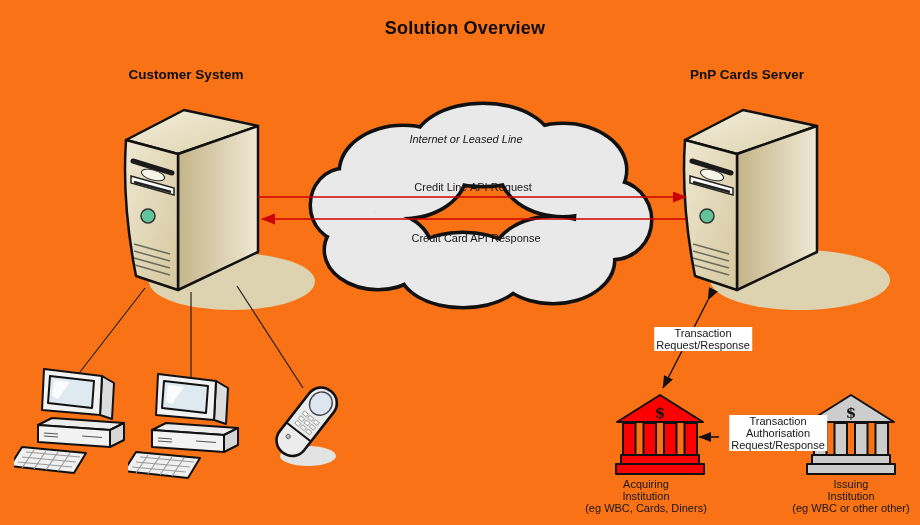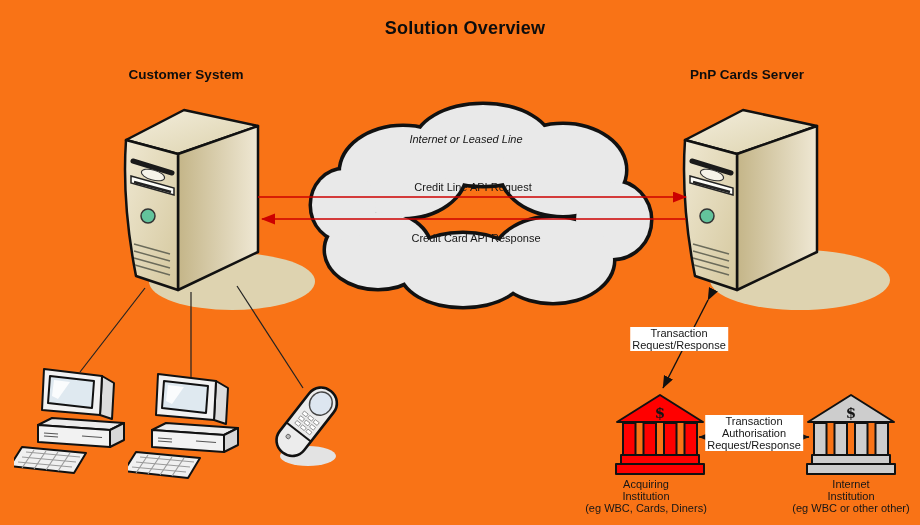--- a/index.html
+++ b/index.html
@@ -6,21 +6,21 @@
   #canvas{
     position:relative;width:920px;height:525px;background:#f97316;overflow:hidden;
     font-family:"Liberation Sans","DejaVu Sans",sans-serif;color:#111;
   }
   .abs{position:absolute;}
   .ctr{transform:translateX(-50%);text-align:center;white-space:nowrap;}
   .title{font-size:18px;font-weight:bold;letter-spacing:.2px;color:#0d0d0d;}
   .node-label{font-size:13.5px;font-weight:bold;color:#0d0d0d;text-align:right;}
   .small{font-size:11px;line-height:12px;color:#161616;}
   .italic{font-style:italic;}
-  .whitebg{background:#ffffff;padding:0 2px;}
+  .whitebg{background:#ffffff;padding:0 2px;margin-left:24px;}
   .shadow-ellipse{border-radius:50%;background:#ded3b0;}
   svg{display:block;}
   .bank-red  .bank-part{fill:#ff0000;}
   .bank-gray .bank-part{fill:#cdcdcd;}
   .bank-part{stroke:#111;stroke-width:2;stroke-linejoin:round;}
   .bank-symbol{font-family:"DejaVu Serif","Liberation Serif",serif;font-weight:bold;font-size:15px;fill:#151515;}
 </style>
 </head>
 <body>
 
@@ -247,18 +247,18 @@
     <div>Authorisation</div>
     <div>Request/Response</div>
   </div>
 
   <div class="abs ctr small" style="left:646px;top:478px;">
     <div>Acquiring</div>
     <div>Institution</div>
     <div>(eg WBC, Cards, Diners)</div>
   </div>
   <div class="abs ctr small" style="left:851px;top:478px;">
-    <div>Internet</div>
+    <div>Issuing</div>
     <div>Institution</div>
     <div>(eg WBC or other other)</div>
   </div>
 
 </div>
 
 </body></html>

